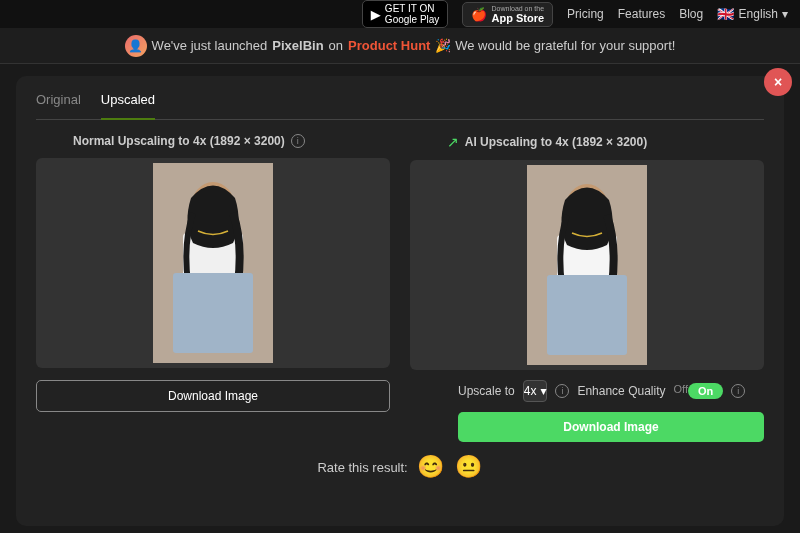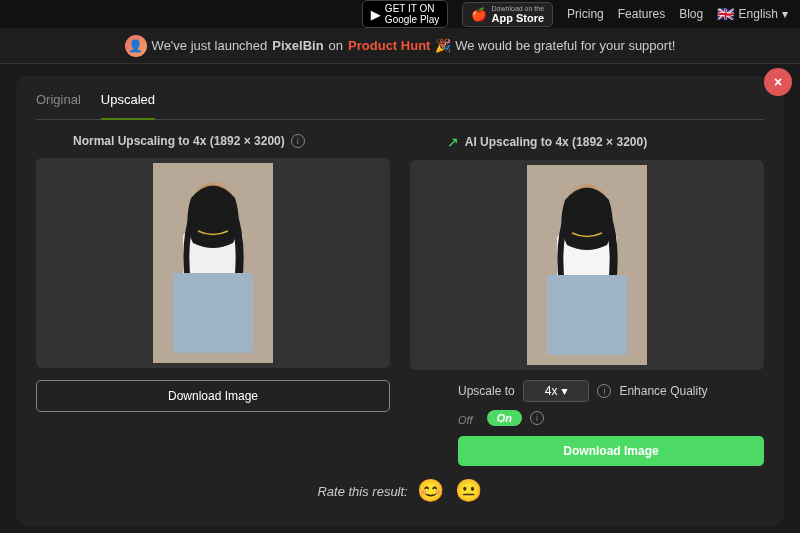--- a/index.html
+++ b/index.html
@@ -187,31 +187,30 @@
     .control-label {
       font-size: 12px;
       color: #ccc;
     }
     .select-box {
       background: #333;
       border: 1px solid #555;
       border-radius: 4px;
       color: #fff;
       font-size: 12px;
-      padding: 3px 21px;
+      padding: 3px 0;
       display: flex;
       align-items: center;
       gap: 4px;
       cursor: pointer;
     }
     .toggle-container {
       display: flex;
-      align-items: flex-end;
-      gap: 14px;
-      font-style: italic;
+      align-items: flex-start;
+      gap: 0;
     }
     .toggle-off {
       font-size: 11px;
       color: #888;
     }
     .toggle-on {
       background: #4cd964;
       border-radius: 10px;
       padding: 2px 10px;
       font-size: 11px;
@@ -252,21 +251,20 @@
     .rating-row {
       display: flex;
       align-items: center;
       justify-content: center;
       gap: 10px;
       margin-top: 12px;
     }
     .rating-label {
       font-size: 13px;
       color: #ccc;
-      font-style: italic;
     }
     .emoji-btn {
       font-size: 22px;
       cursor: pointer;
       background: none;
       border: none;
     }
 
     
     .panel-right .controls-area {

